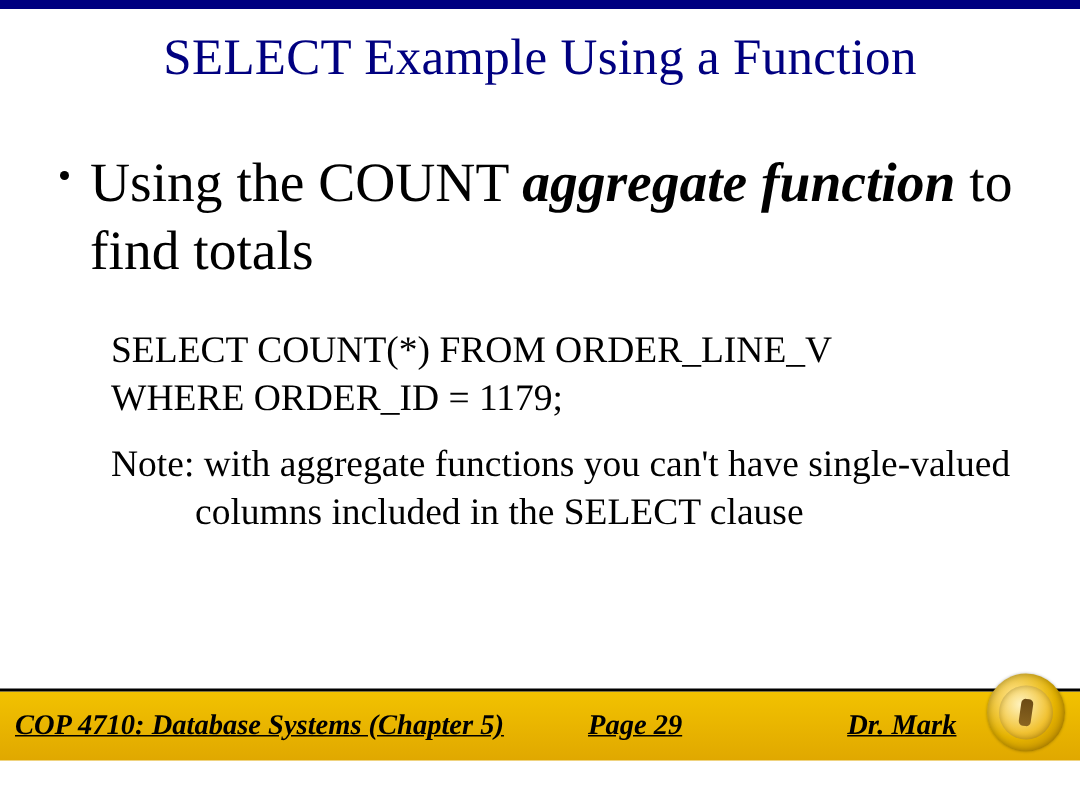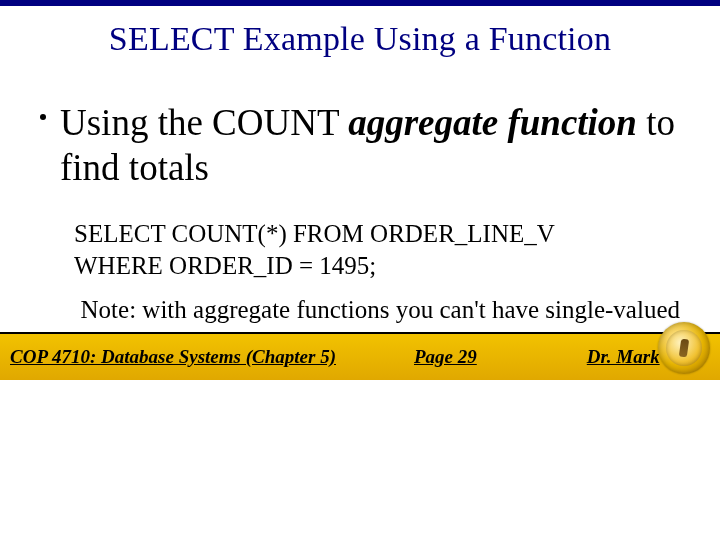--- a/index.html
+++ b/index.html
@@ -1,18 +1,18 @@
 <!DOCTYPE html>
 <html><head>
 <meta charset="utf-8">
 <style>
   * { margin: 0; padding: 0; box-sizing: border-box; }
   html, body { width: 720px; height: 540px; overflow: hidden; background: #fff; font-family: "Times New Roman", Times, serif; }
   .slide {
-    width: 720px; height: 380px;
+    width: 720px; height: 507px;
     position: relative;
     background: #ffffff;
     border-top: 6px solid #000080;
   }
   .title {
     text-align: center;
     color: #000080;
     font-size: 34px;
     font-weight: 400;
     padding: 14px 40px 8px 40px;
@@ -45,21 +45,20 @@
     font-size: 25px;
     line-height: 1.25;
     margin-left: 34px;
     padding-left: 0;
     text-indent: -56px;
     margin-left: 90px;
     max-width: 560px;
   }
   .note-block .note-wrap {
     display: block;
-    text-align: right;
   }
   .footer {
     position: absolute;
     left: 0; right: 0; bottom: 0;
     height: 48px;
     background: linear-gradient(#f2c200, #e0a800);
     border-top: 2px solid #000;
     display: flex;
     align-items: center;
     padding: 0 14px 0 10px;
@@ -72,21 +71,21 @@
     text-decoration: underline;
     color: #000;
     white-space: nowrap;
   }
   .footer .paging {
     font-weight: bold;
     font-style: italic;
     font-size: 19px;
     text-decoration: underline;
     color: #000;
-    margin-left: 78px;
+    margin-left: 56px;
     white-space: nowrap;
   }
   .footer .author {
     font-weight: bold;
     font-style: italic;
     font-size: 19px;
     text-decoration: underline;
     color: #000;
     margin-left: 110px;
     white-space: nowrap;
@@ -126,21 +125,21 @@
 
     <div class="bullet">
       <span class="dot"></span>
       <span class="txt">
         <span>Using the COUNT </span><span class="em-it">aggregate function</span><span> to find totals</span>
       </span>
     </div>
 
     <div class="code-block">
       <div>SELECT COUNT(*) FROM ORDER_LINE_V</div>
-      <div>WHERE ORDER_ID = 1495;</div>
+      <div>WHERE ORDER_ID = 1179;</div>
     </div>
 
     <div class="note-block">
       <span class="note-wrap">Note: with aggregate functions you can't have single-valued columns included in the SELECT clause</span>
     </div>
 
   </div>
 
   <div class="footer">
     <span class="course">COP 4710: Database Systems  (Chapter 5)</span>

